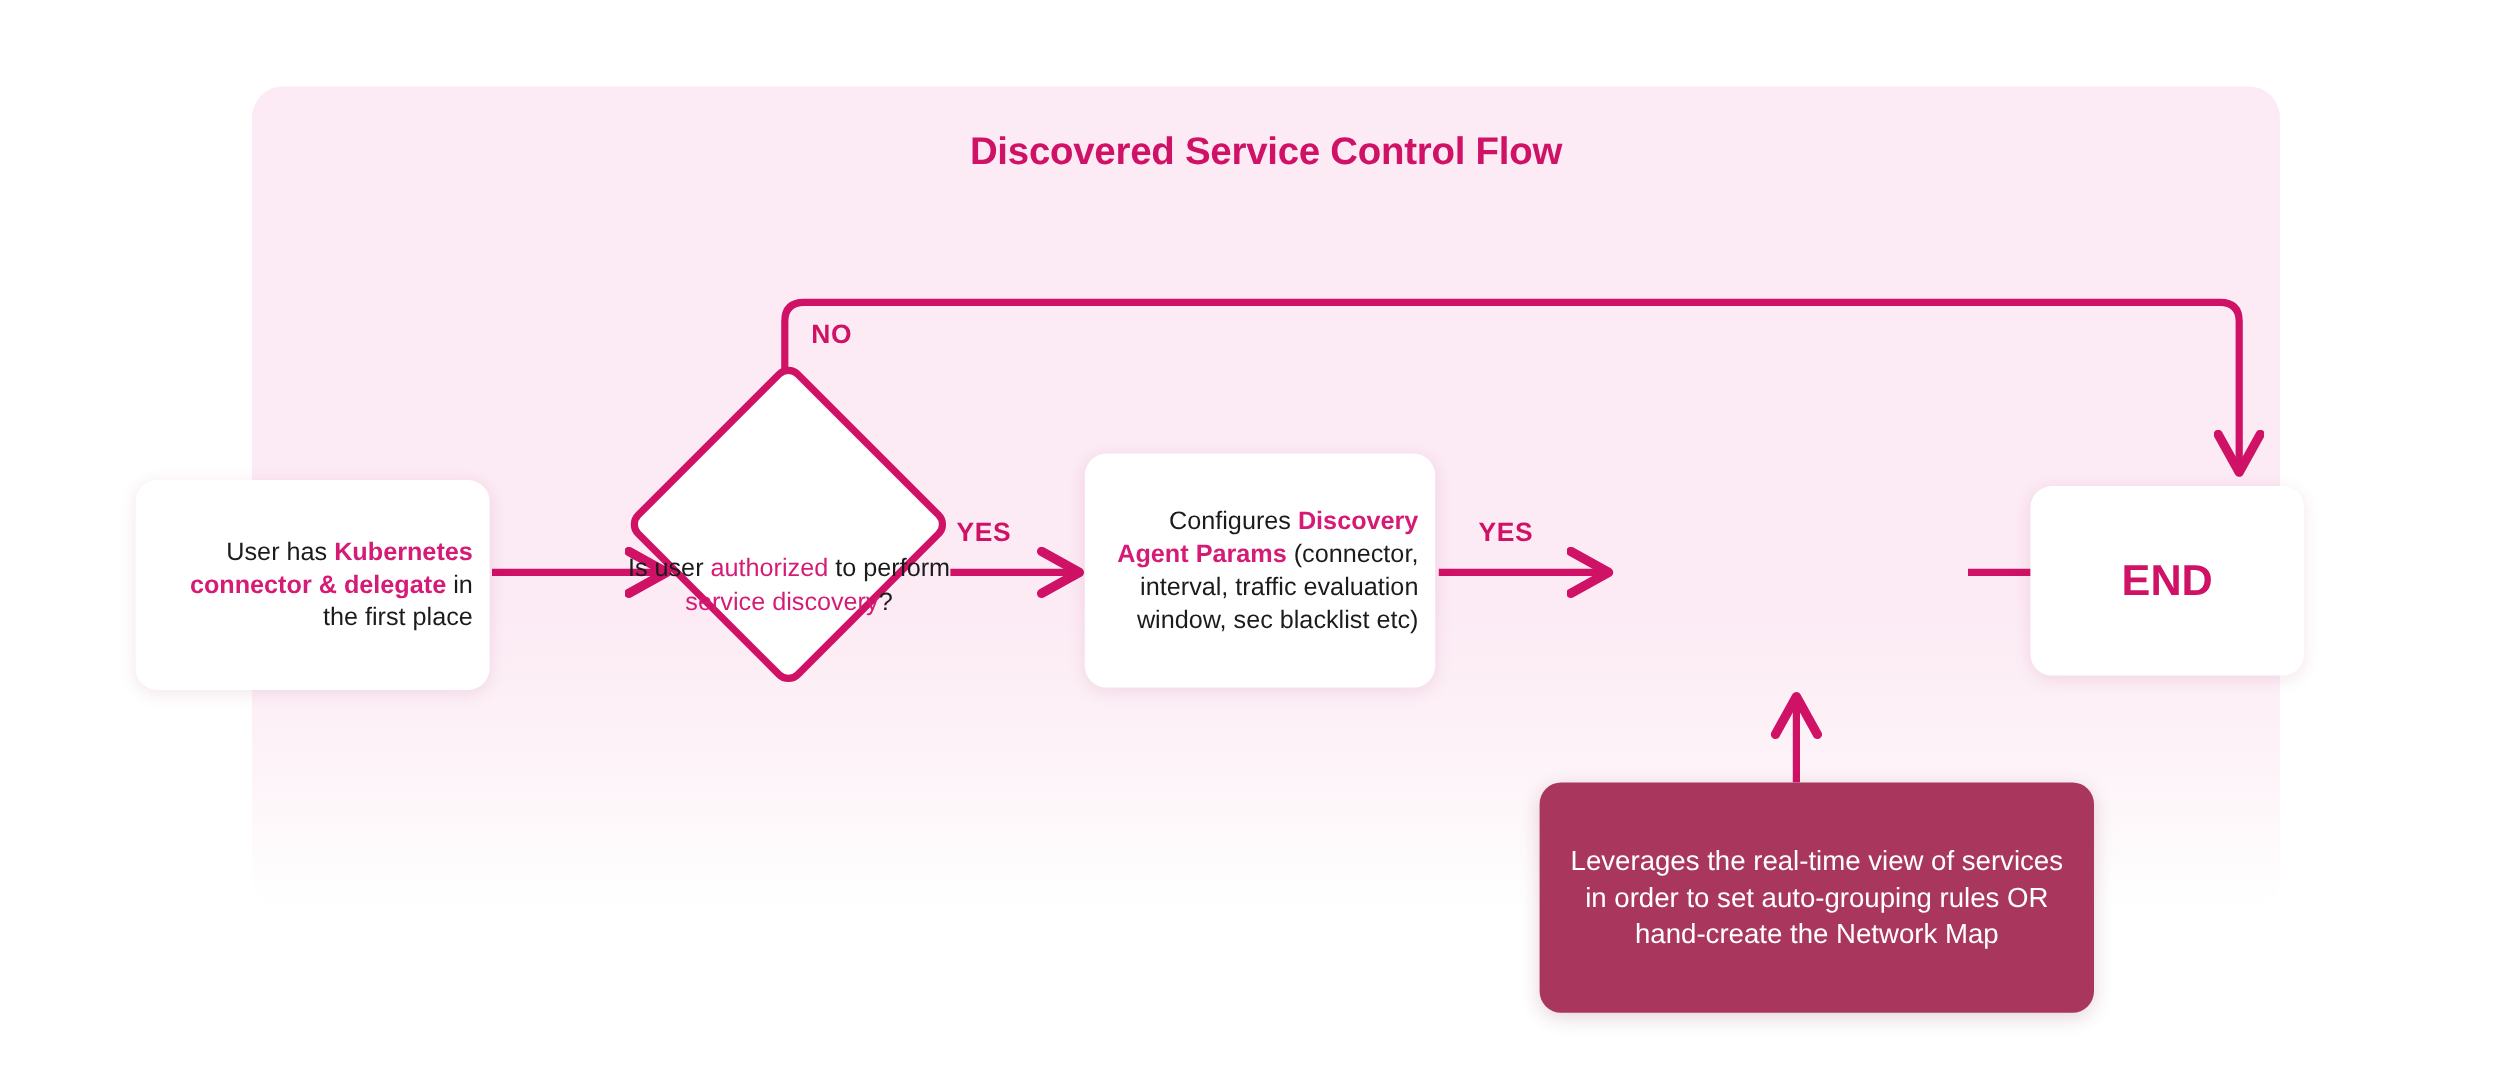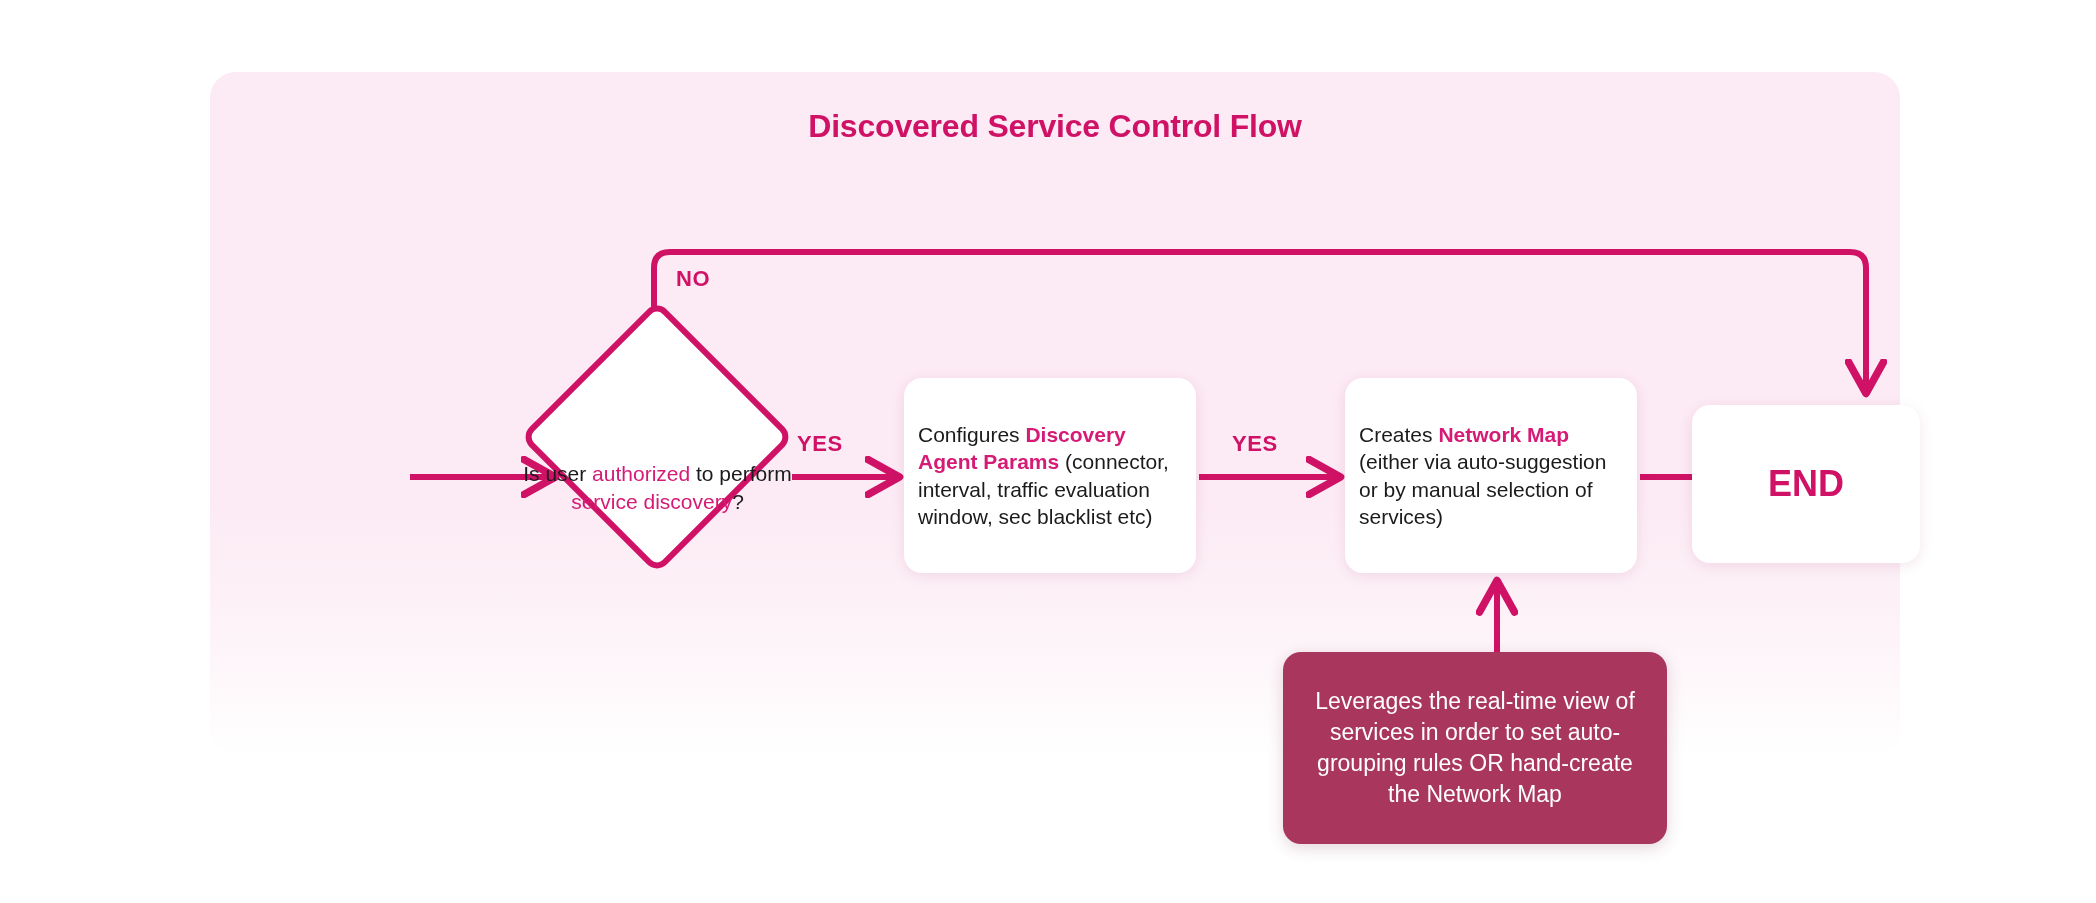--- a/index.html
+++ b/index.html
@@ -51,21 +51,21 @@
 
   
   .node {
     position: absolute;
     background: #ffffff;
     border-radius: 18px;
     box-shadow: 0 3px 14px rgba(140, 20, 80, 0.10);
     display: flex;
     align-items: center;
     justify-content: center;
-    text-align: left;
+    text-align: right;
     color: #1b1b1b;
     font-size: 21px;
     line-height: 1.30;
     box-sizing: border-box;
     padding: 20px 14px;
   }
   .node .hl { color: #d51b76; font-weight: bold; }
 
   #node-start { left: 113px; top: 400px; width: 295px; height: 175px; }
   #node-params { left: 904px; top: 378px; width: 292px; height: 195px; }
@@ -102,21 +102,21 @@
     line-height: 1.32;
     color: #1b1b1b;
   }
   #decision-text .hl { color: #d51b76; font-weight: normal; }
 
   
   #note-box {
     position: absolute;
     left: 1283px;
     top: 652px;
-    width: 384px;
+    width: 462px;
     height: 192px;
     background: #a9365c;
     border-radius: 18px;
     box-shadow: 0 4px 16px rgba(110, 25, 60, 0.18);
     display: flex;
     align-items: center;
     justify-content: center;
     text-align: center;
     color: #ffffff;
     font-size: 23px;
@@ -169,39 +169,39 @@
 
     <line x1="1199" y1="477" x2="1337" y2="477" stroke="#cf1266" stroke-width="6" marker-end="url(#arrow)"></line>
 
     <line x1="1640" y1="477" x2="1750" y2="477" stroke="#cf1266" stroke-width="6" marker-end="url(#arrow)"></line>
 
     <path d="M 654 341 L 654 268 Q 654 252 670 252 L 1850 252 Q 1866 252 1866 268 L 1866 390" fill="none" stroke="#cf1266" stroke-width="6" stroke-linecap="round" marker-end="url(#arrow)"></path>
 
     <line x1="1497" y1="652" x2="1497" y2="584" stroke="#cf1266" stroke-width="6" marker-end="url(#arrow)"></line>
   </svg>
 
+  <div class="node" id="node-start">
+    <div>
+      <span>User has </span><span class="hl">Kubernetes connector &amp; delegate</span><span> in the first place</span>
+    </div>
+  </div>
 
   <div id="node-decision"></div>
   <div id="decision-text">
     <div>
       <span>Is user </span><span class="hl">authorized</span><span> to perform </span><span class="hl">service discovery</span><span>?</span>
     </div>
   </div>
 
   <div class="node" id="node-params">
     <div>
       <span>Configures </span><span class="hl">Discovery Agent Params</span><span> (connector, interval, traffic evaluation window, sec blacklist etc)</span>
     </div>
   </div>
 
-  <div class="node" id="node-netmap">
-    <div>
-      <span>Creates </span><span class="hl">Network Map</span><span> (either via auto-suggestion or by manual selection of services)</span>
-    </div>
-  </div>
 
   <div class="node" id="node-end">
     <span>END</span>
   </div>
 
   <div id="note-box">
     <span>Leverages the real-time view of services in order to set auto-grouping rules OR hand-create the Network Map</span>
   </div>
 
   <div class="edge-label" id="label-no">NO</div>

